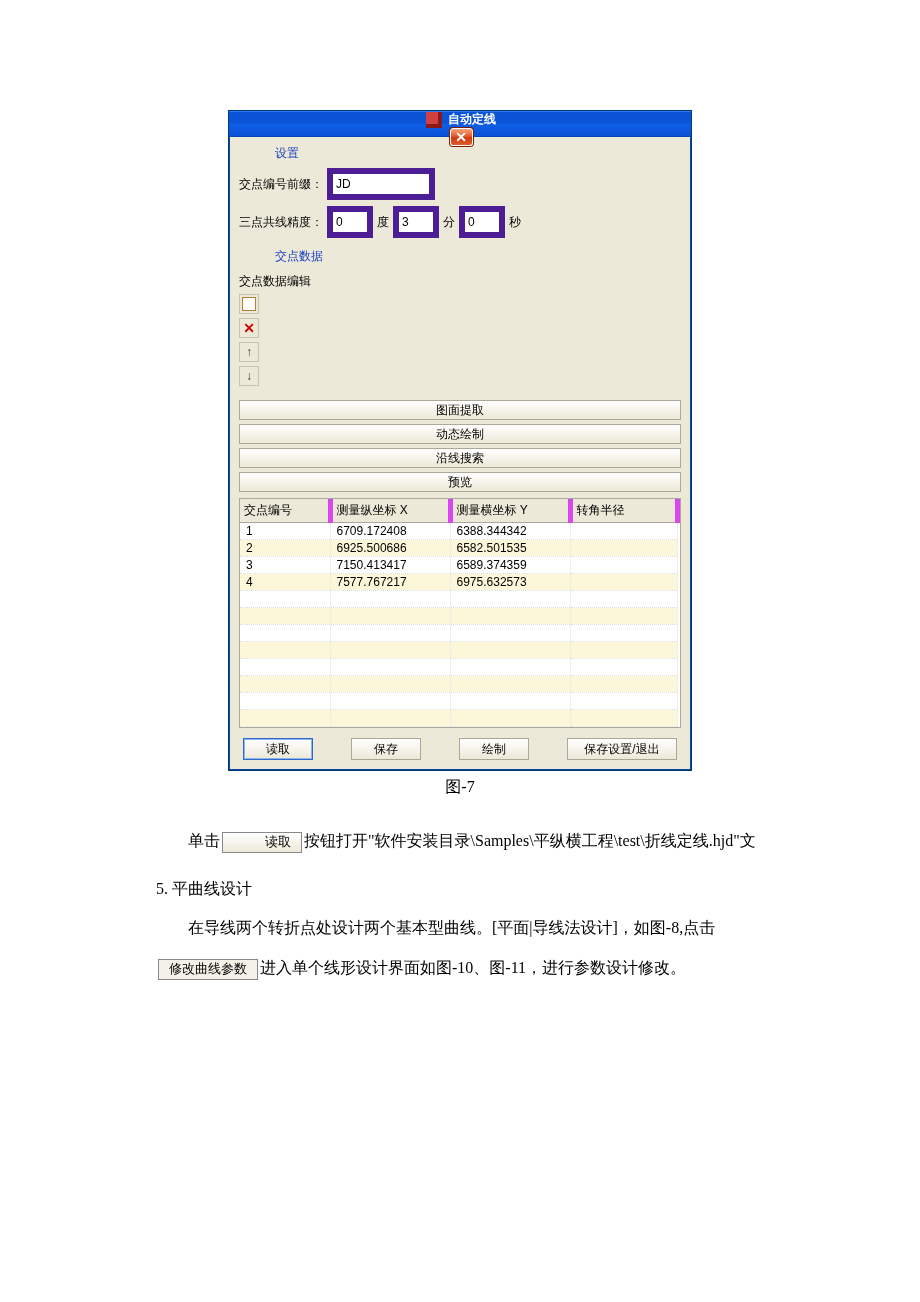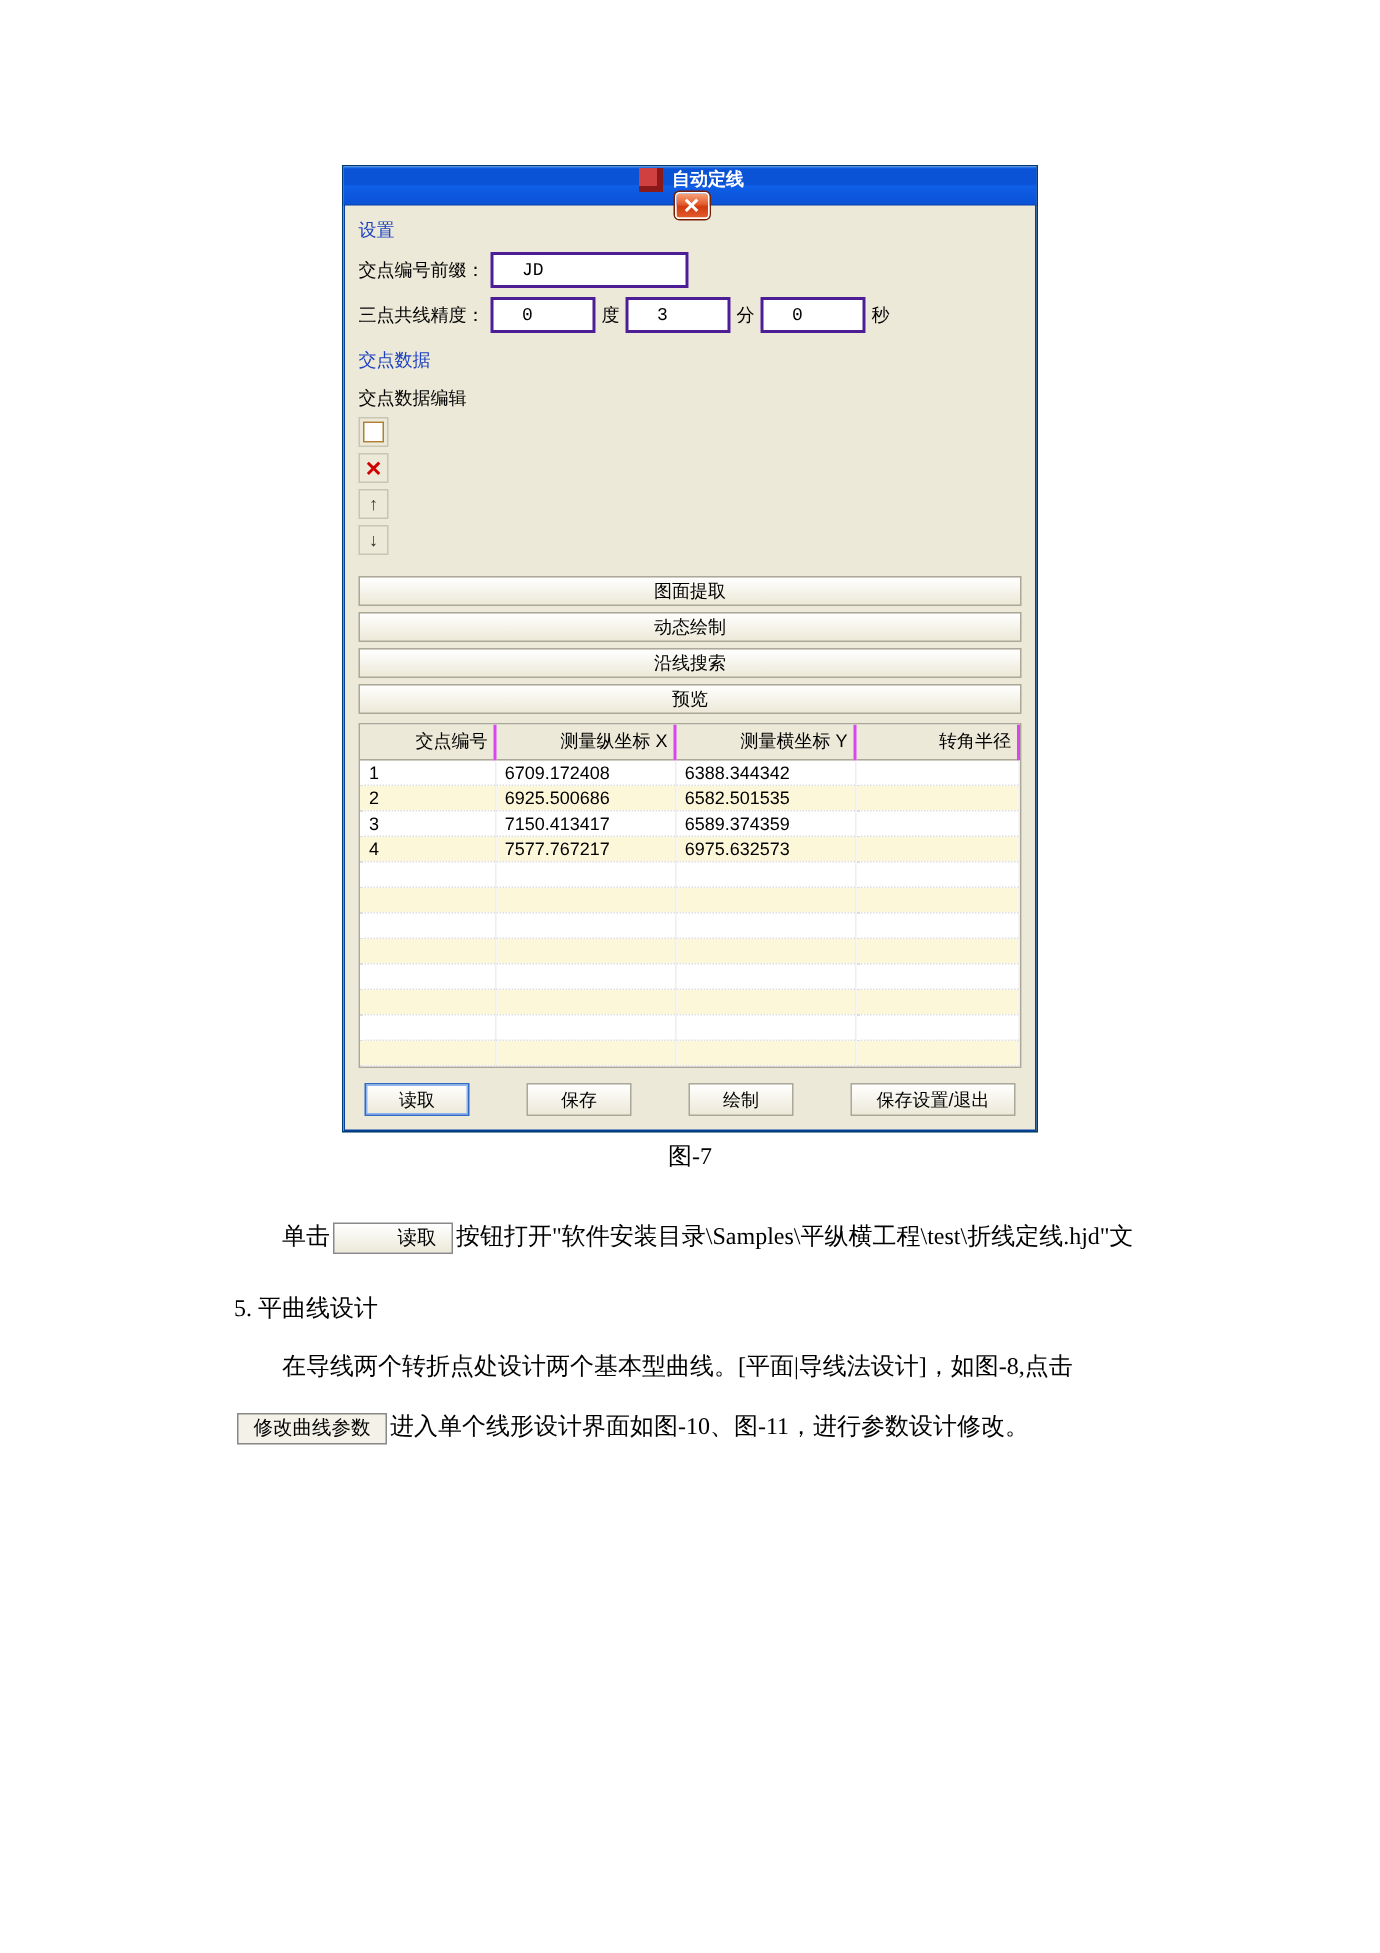--- a/index.html
+++ b/index.html
@@ -64,37 +64,38 @@
     cursor: pointer;
     box-shadow: 0 0 0 1px #7a1d00;
   }
   .client {
     padding: 6px 10px 10px 10px;
   }
   .group-title {
     color: #1a3fbf;
     font-size: 12px;
     margin-top: 2px;
+    margin-left: 36px;
   }
   .row {
     display: flex;
     align-items: center;
     margin-top: 6px;
     gap: 4px;
   }
   .lbl {
     color: #000000;
   }
   .text-input {
     background: #fff;
-    border: 2px solid #4c1d95;
+    border: 6px solid #4c1d95;
     height: 18px;
-    padding: 1px 19px;
-    font-size: 12px;
-    font-family: Liberation Mono, monospace;
+    padding: 1px 3px;
+    font-size: 12px;
+    font-family: Liberation Sans, sans-serif;
   }
   .toolbar {
     display: flex;
     gap: 4px;
     margin-top: 8px;
     flex-direction: column;
   }
   .toolbar .lbl { margin-right: 2px; }
   .tbtn {
     background: linear-gradient(to bottom, #ffffff, #ece9d8);
@@ -139,25 +140,25 @@
     overflow: hidden;
   }
   table.grid {
     width: 100%;
     border-collapse: collapse;
     font-size: 12px;
     table-layout: fixed;
   }
   table.grid th {
     background: #ece9d8;
-    border-right: 2px solid #d946ef;
+    border-right: 5px solid #d946ef;
     border-bottom: 1px solid #aca899;
     font-weight: normal;
     padding: 3px 4px;
-    text-align: right;
+    text-align: left;
   }
   table.grid td {
     border-right: 1px solid #eee;
     border-bottom: 1px dotted #ddd;
     padding: 1px 6px;
     height: 14px;
     text-align: left;
     white-space: nowrap;
     overflow: hidden;
   }

